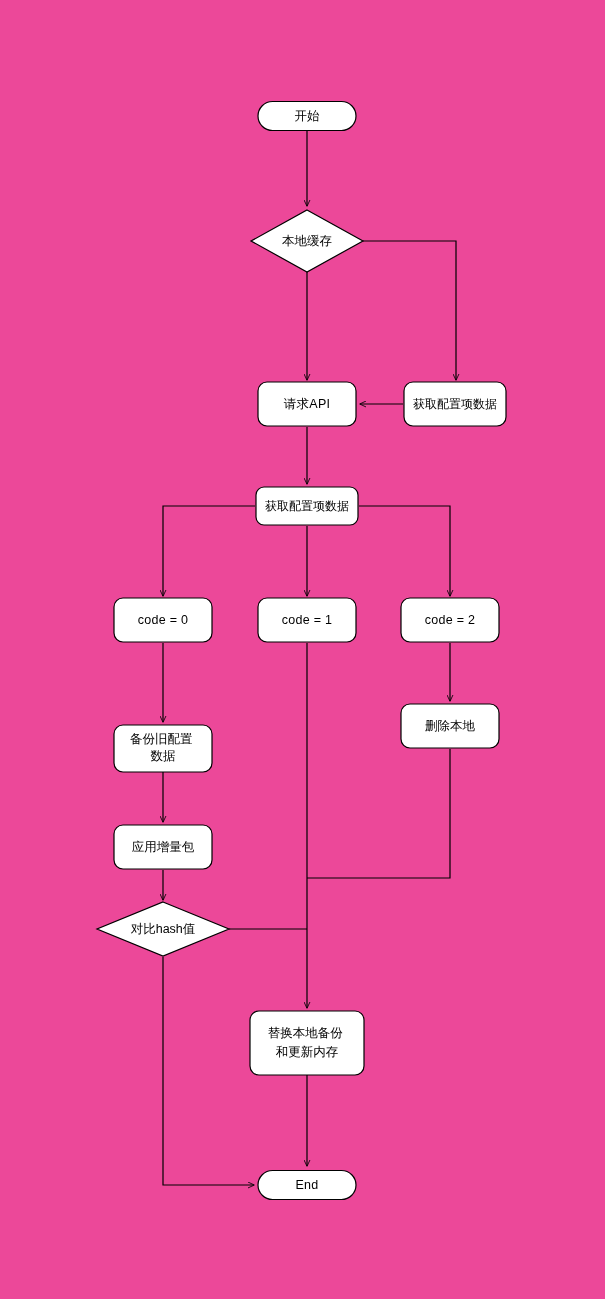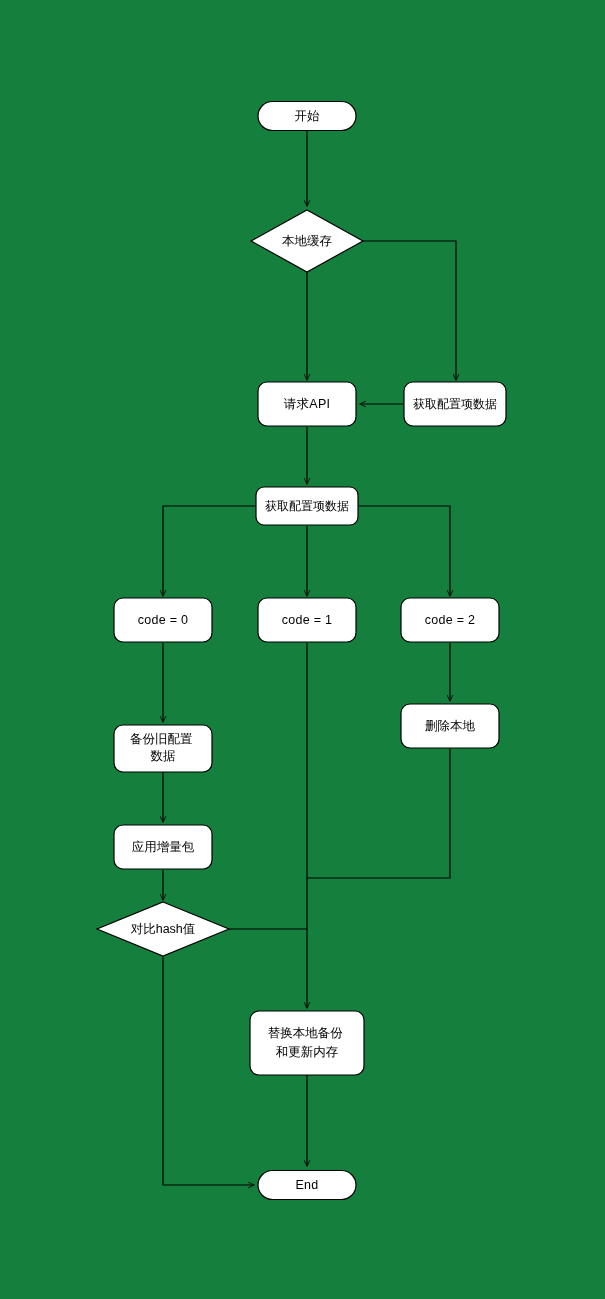--- a/index.html
+++ b/index.html
@@ -7,21 +7,21 @@
     padding: 0;
     background: #ffffff;
   }
   body {
     font-family: "Liberation Sans", "DejaVu Sans", sans-serif;
   }
   #canvas {
     position: relative;
     width: 605px;
     height: 1299px;
-    background: #15803d;
+    background: #ec4899;
     overflow: hidden;
   }
   #flow-svg {
     position: absolute;
     top: 0;
     left: 0;
     width: 605px;
     height: 1299px;
   }
   .edge {

